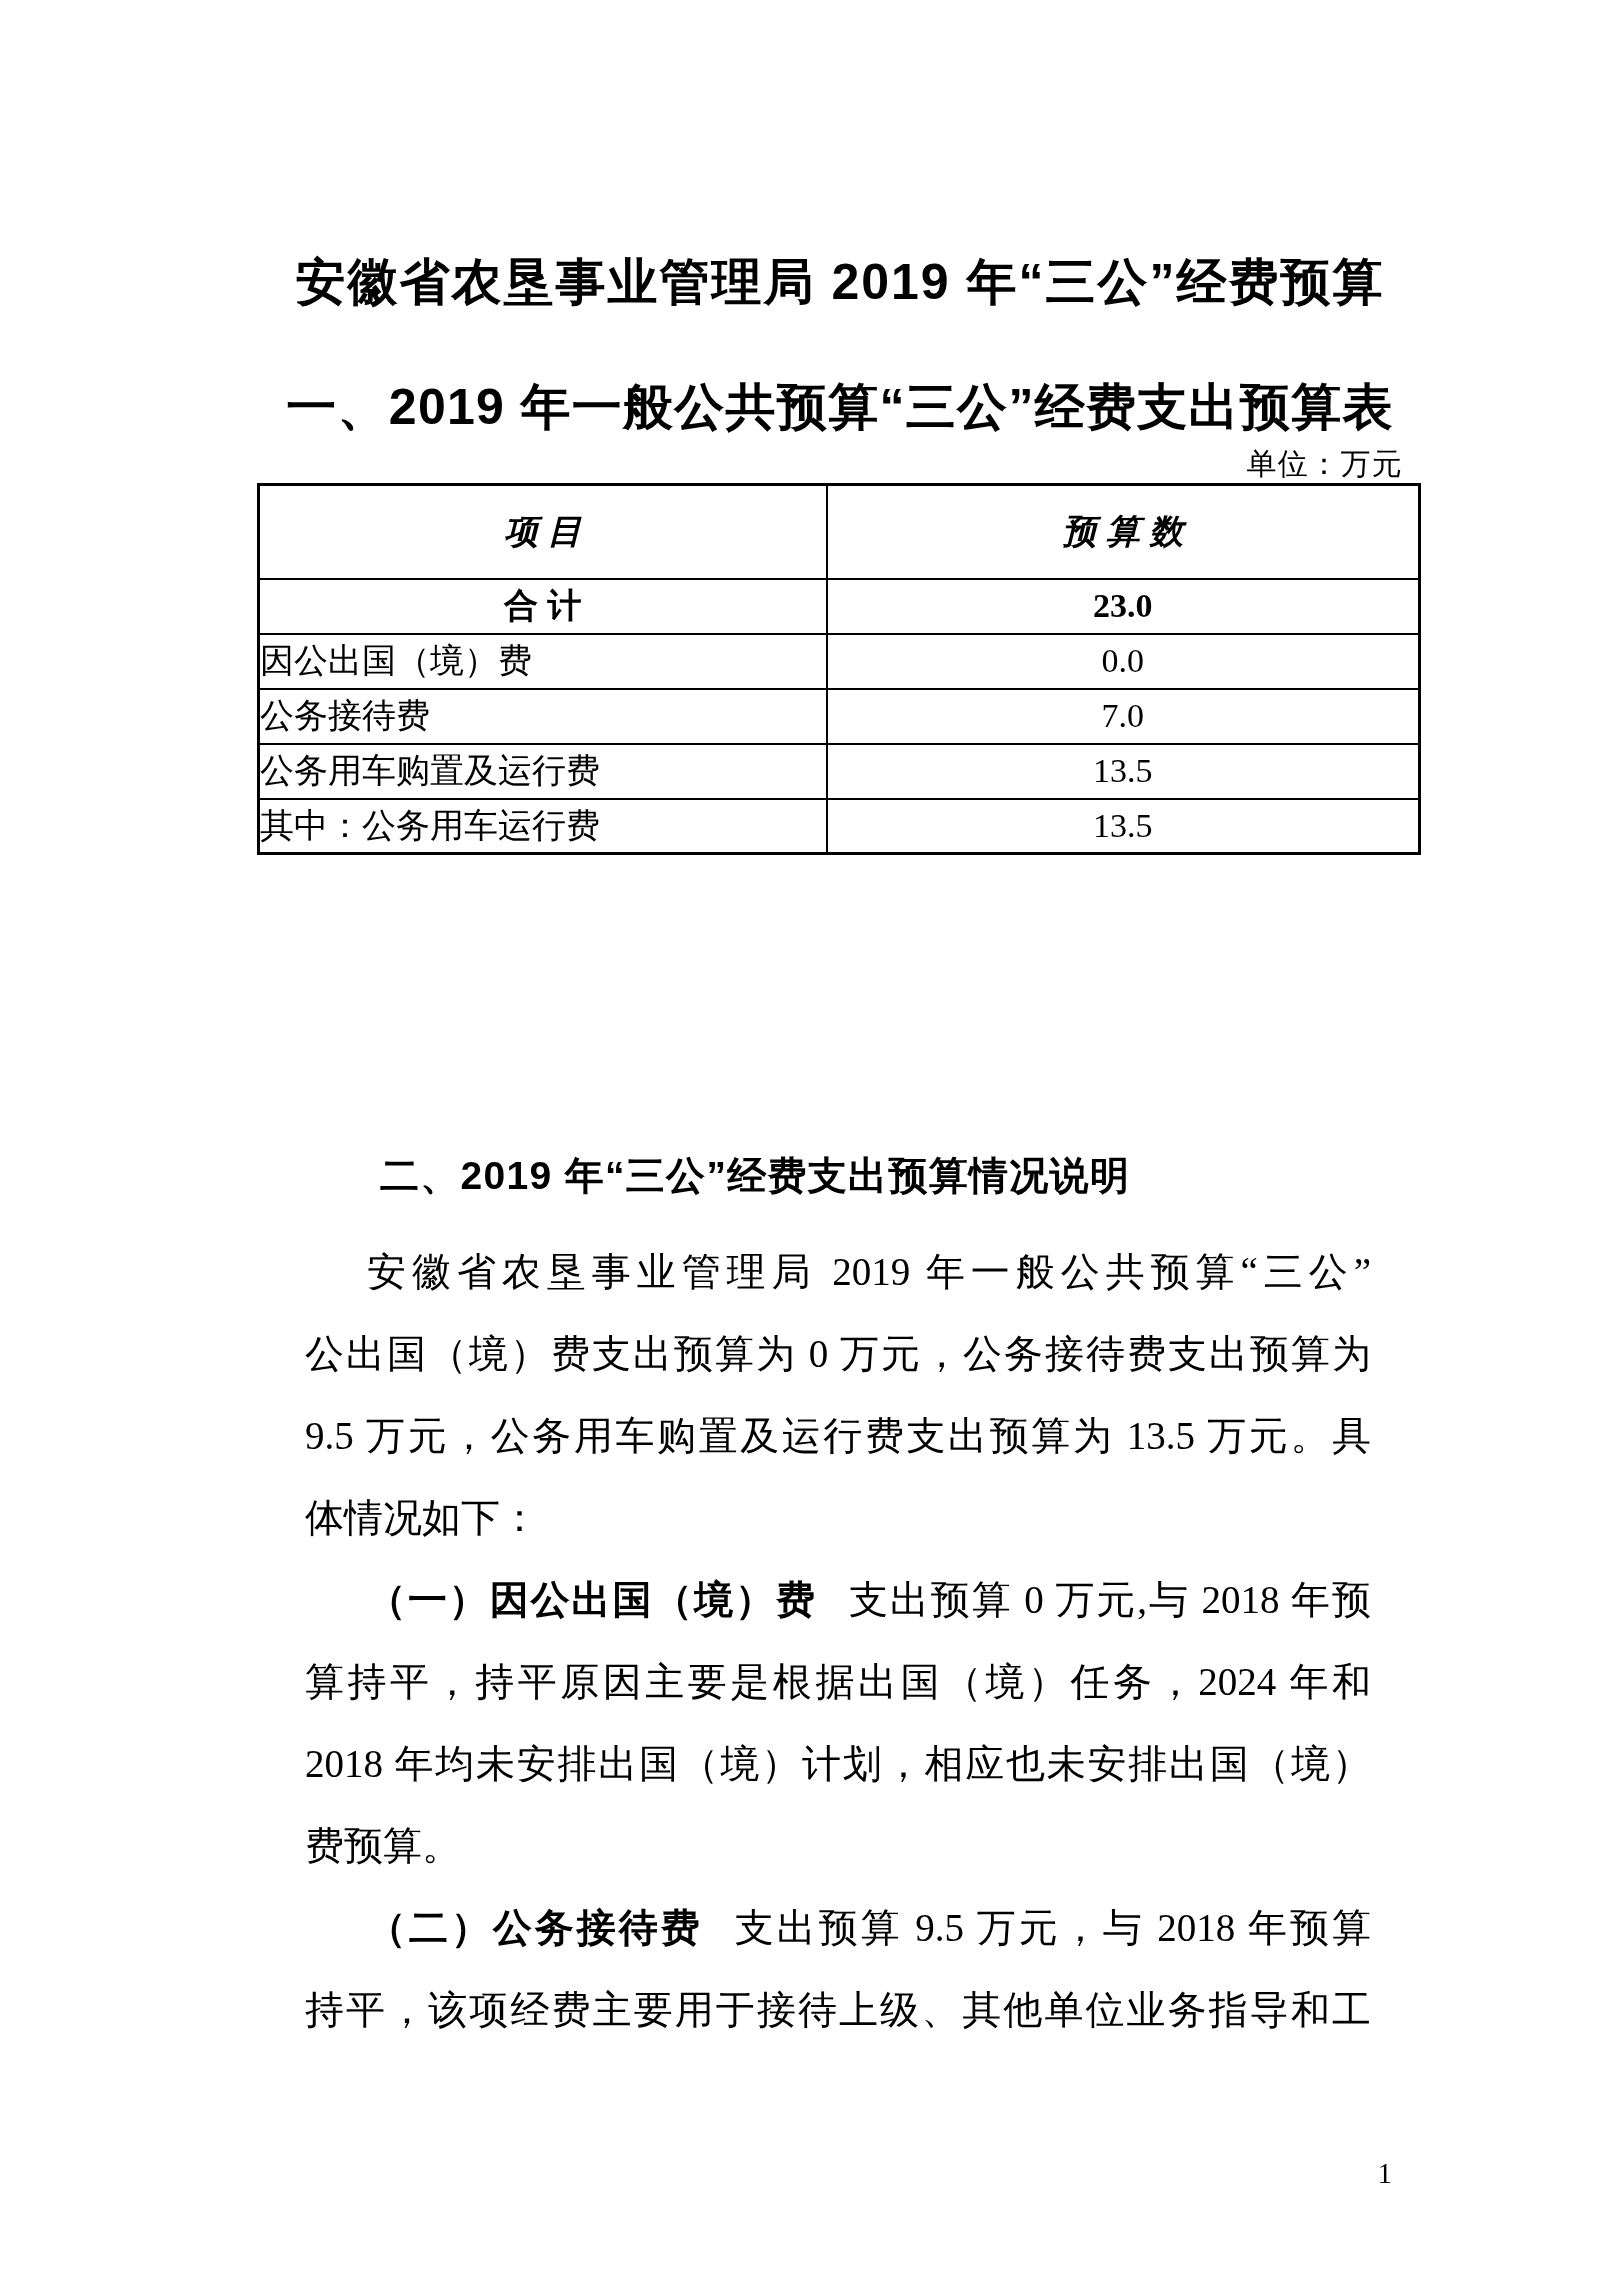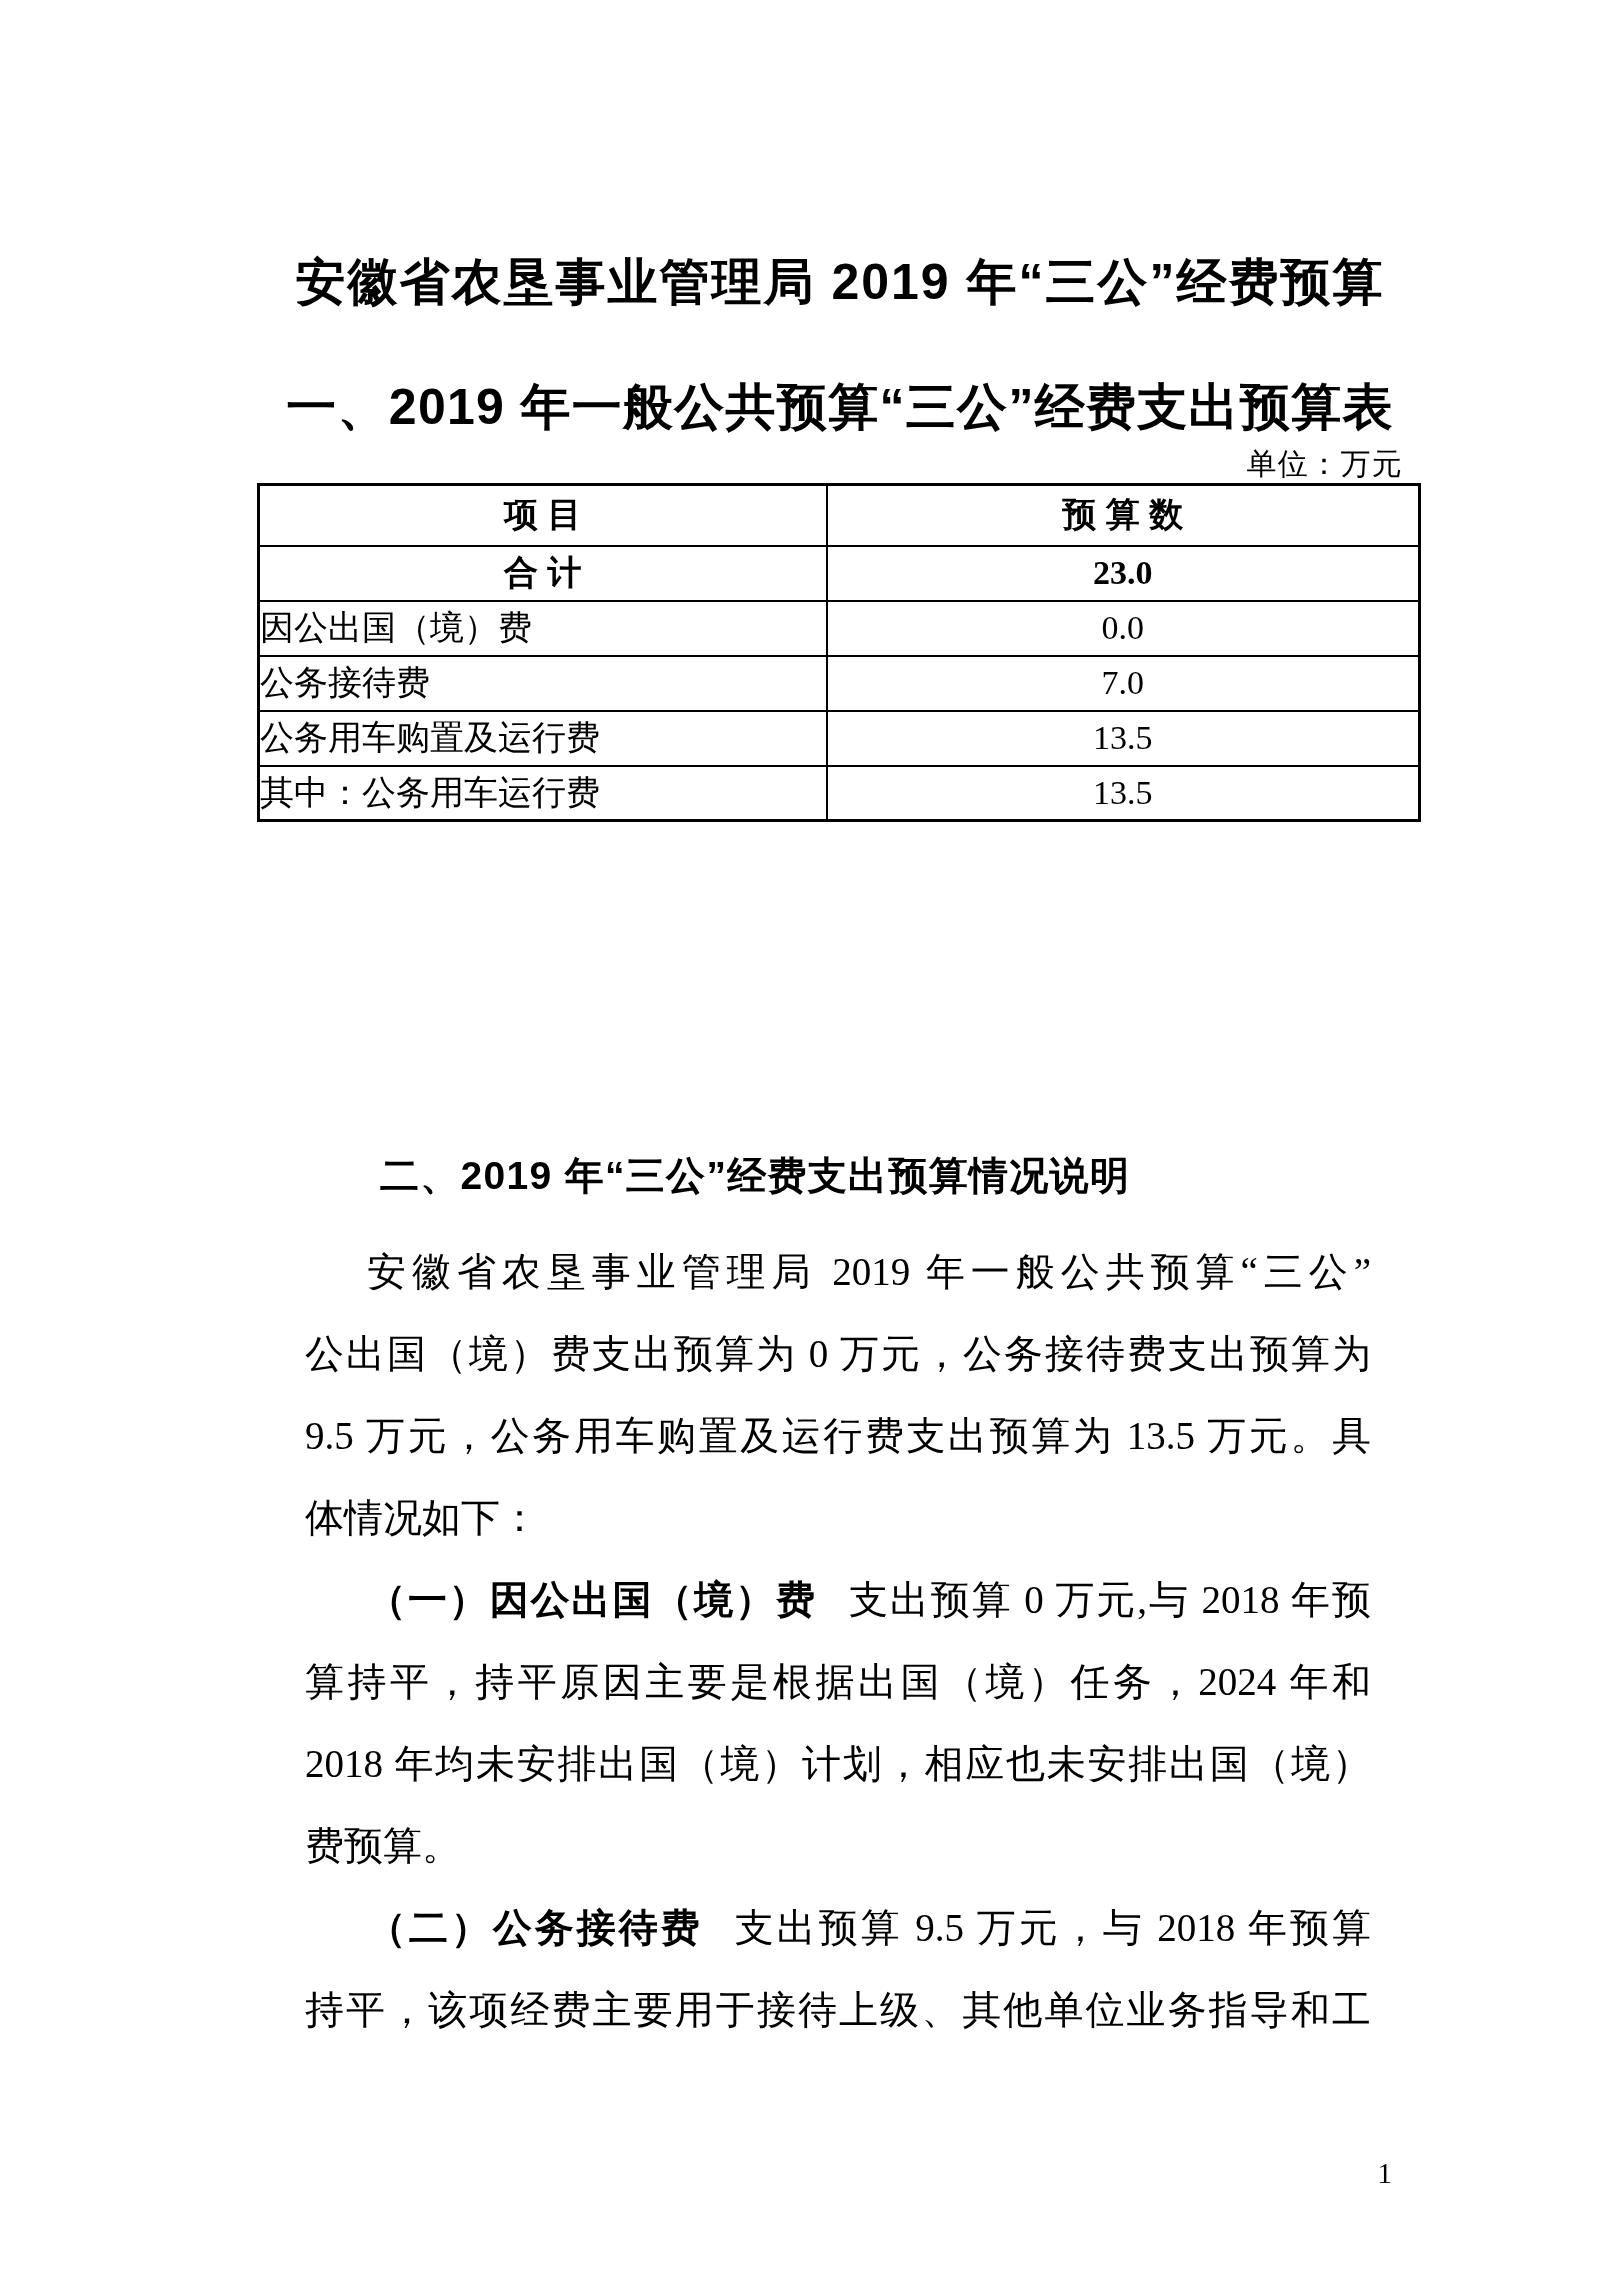--- a/index.html
+++ b/index.html
@@ -64,21 +64,21 @@
   table.budget td {
     font-size: 34px;
     vertical-align: middle;
     padding: 0;
     overflow: hidden;
     white-space: nowrap;
   }
   table.budget col.c-item  { width: 568px; }
   table.budget col.c-value { width: 593px; }
   table.budget tr       { height: 55px; }
-  table.budget tr.hdr   { height: 61px; }
+  table.budget tr.hdr   { height: 94px; font-style: italic; }
   td.center { text-align: center; }
   td.bold, tr.hdr td {
     font-family: "Liberation Sans", "DejaVu Sans", sans-serif;
     font-weight: bold;
   }
   td.num { text-align: center; font-family: "Liberation Serif", "DejaVu Serif", serif; }
   td.pl-1 { padding-left: 19.5px;  text-align: left; }
   td.pl-2 { padding-left: 46px;  text-align: left; }
   td.pl-3 { padding-left: 130px; text-align: left; }
   

